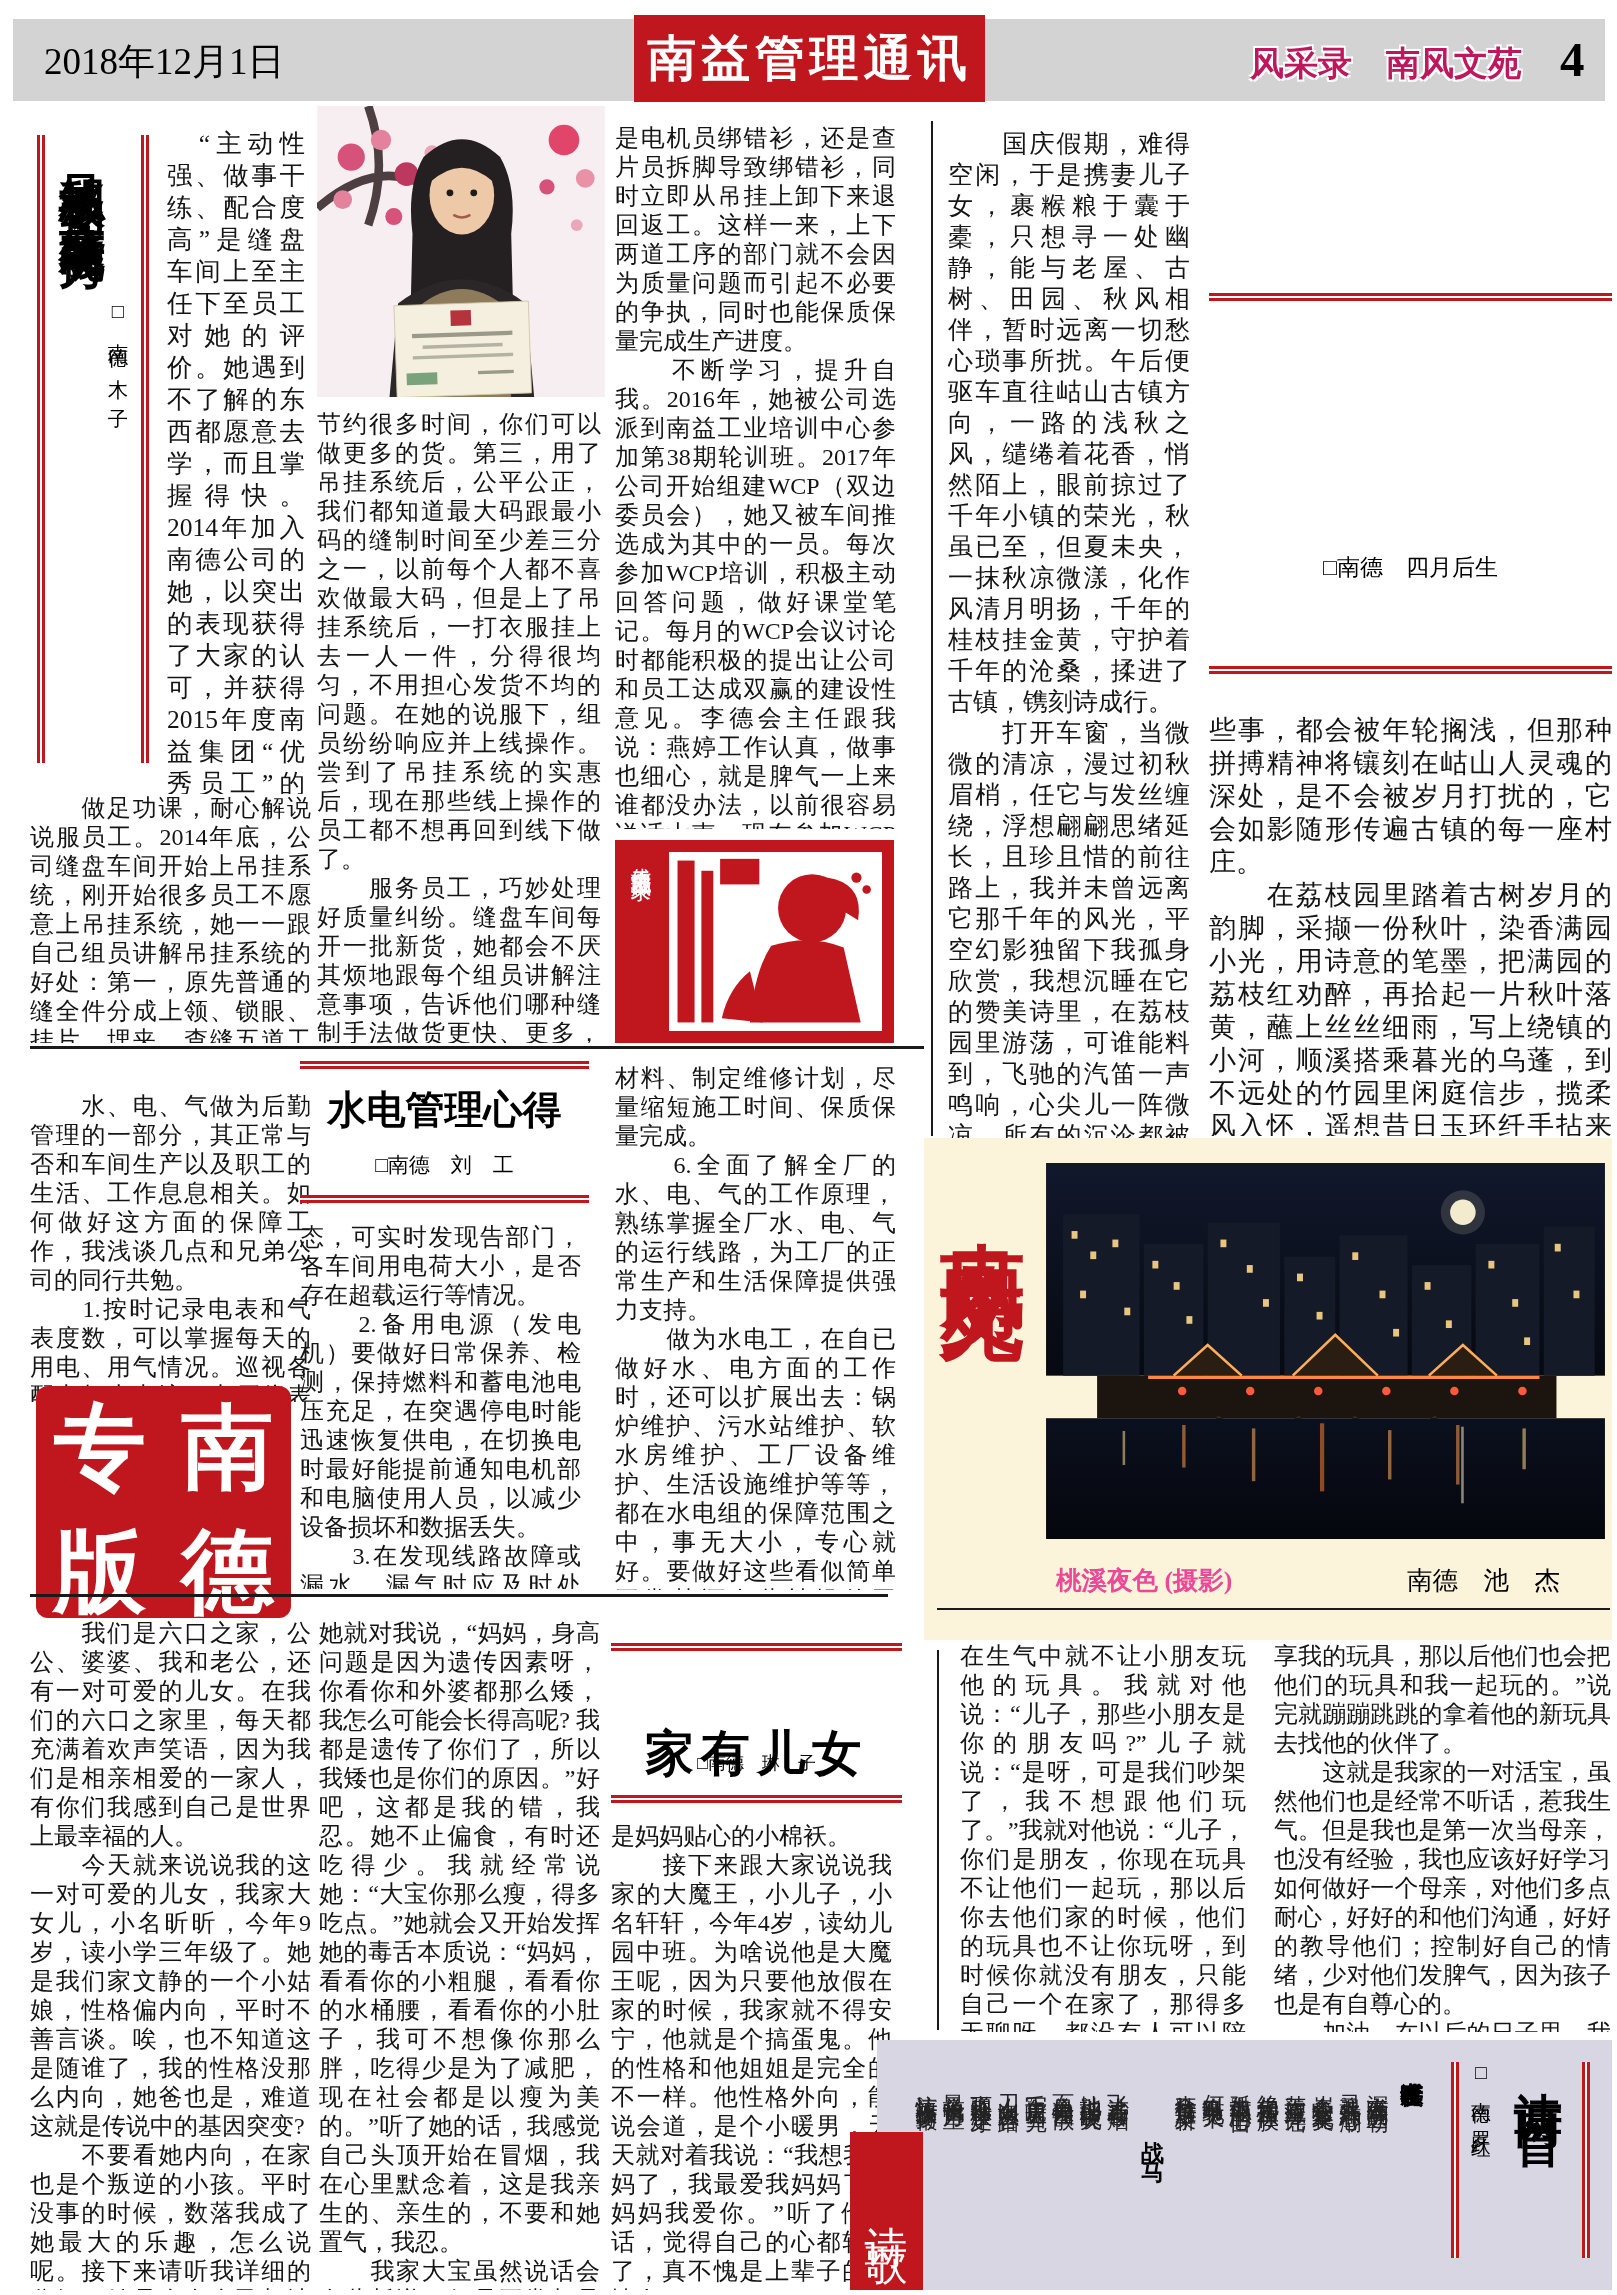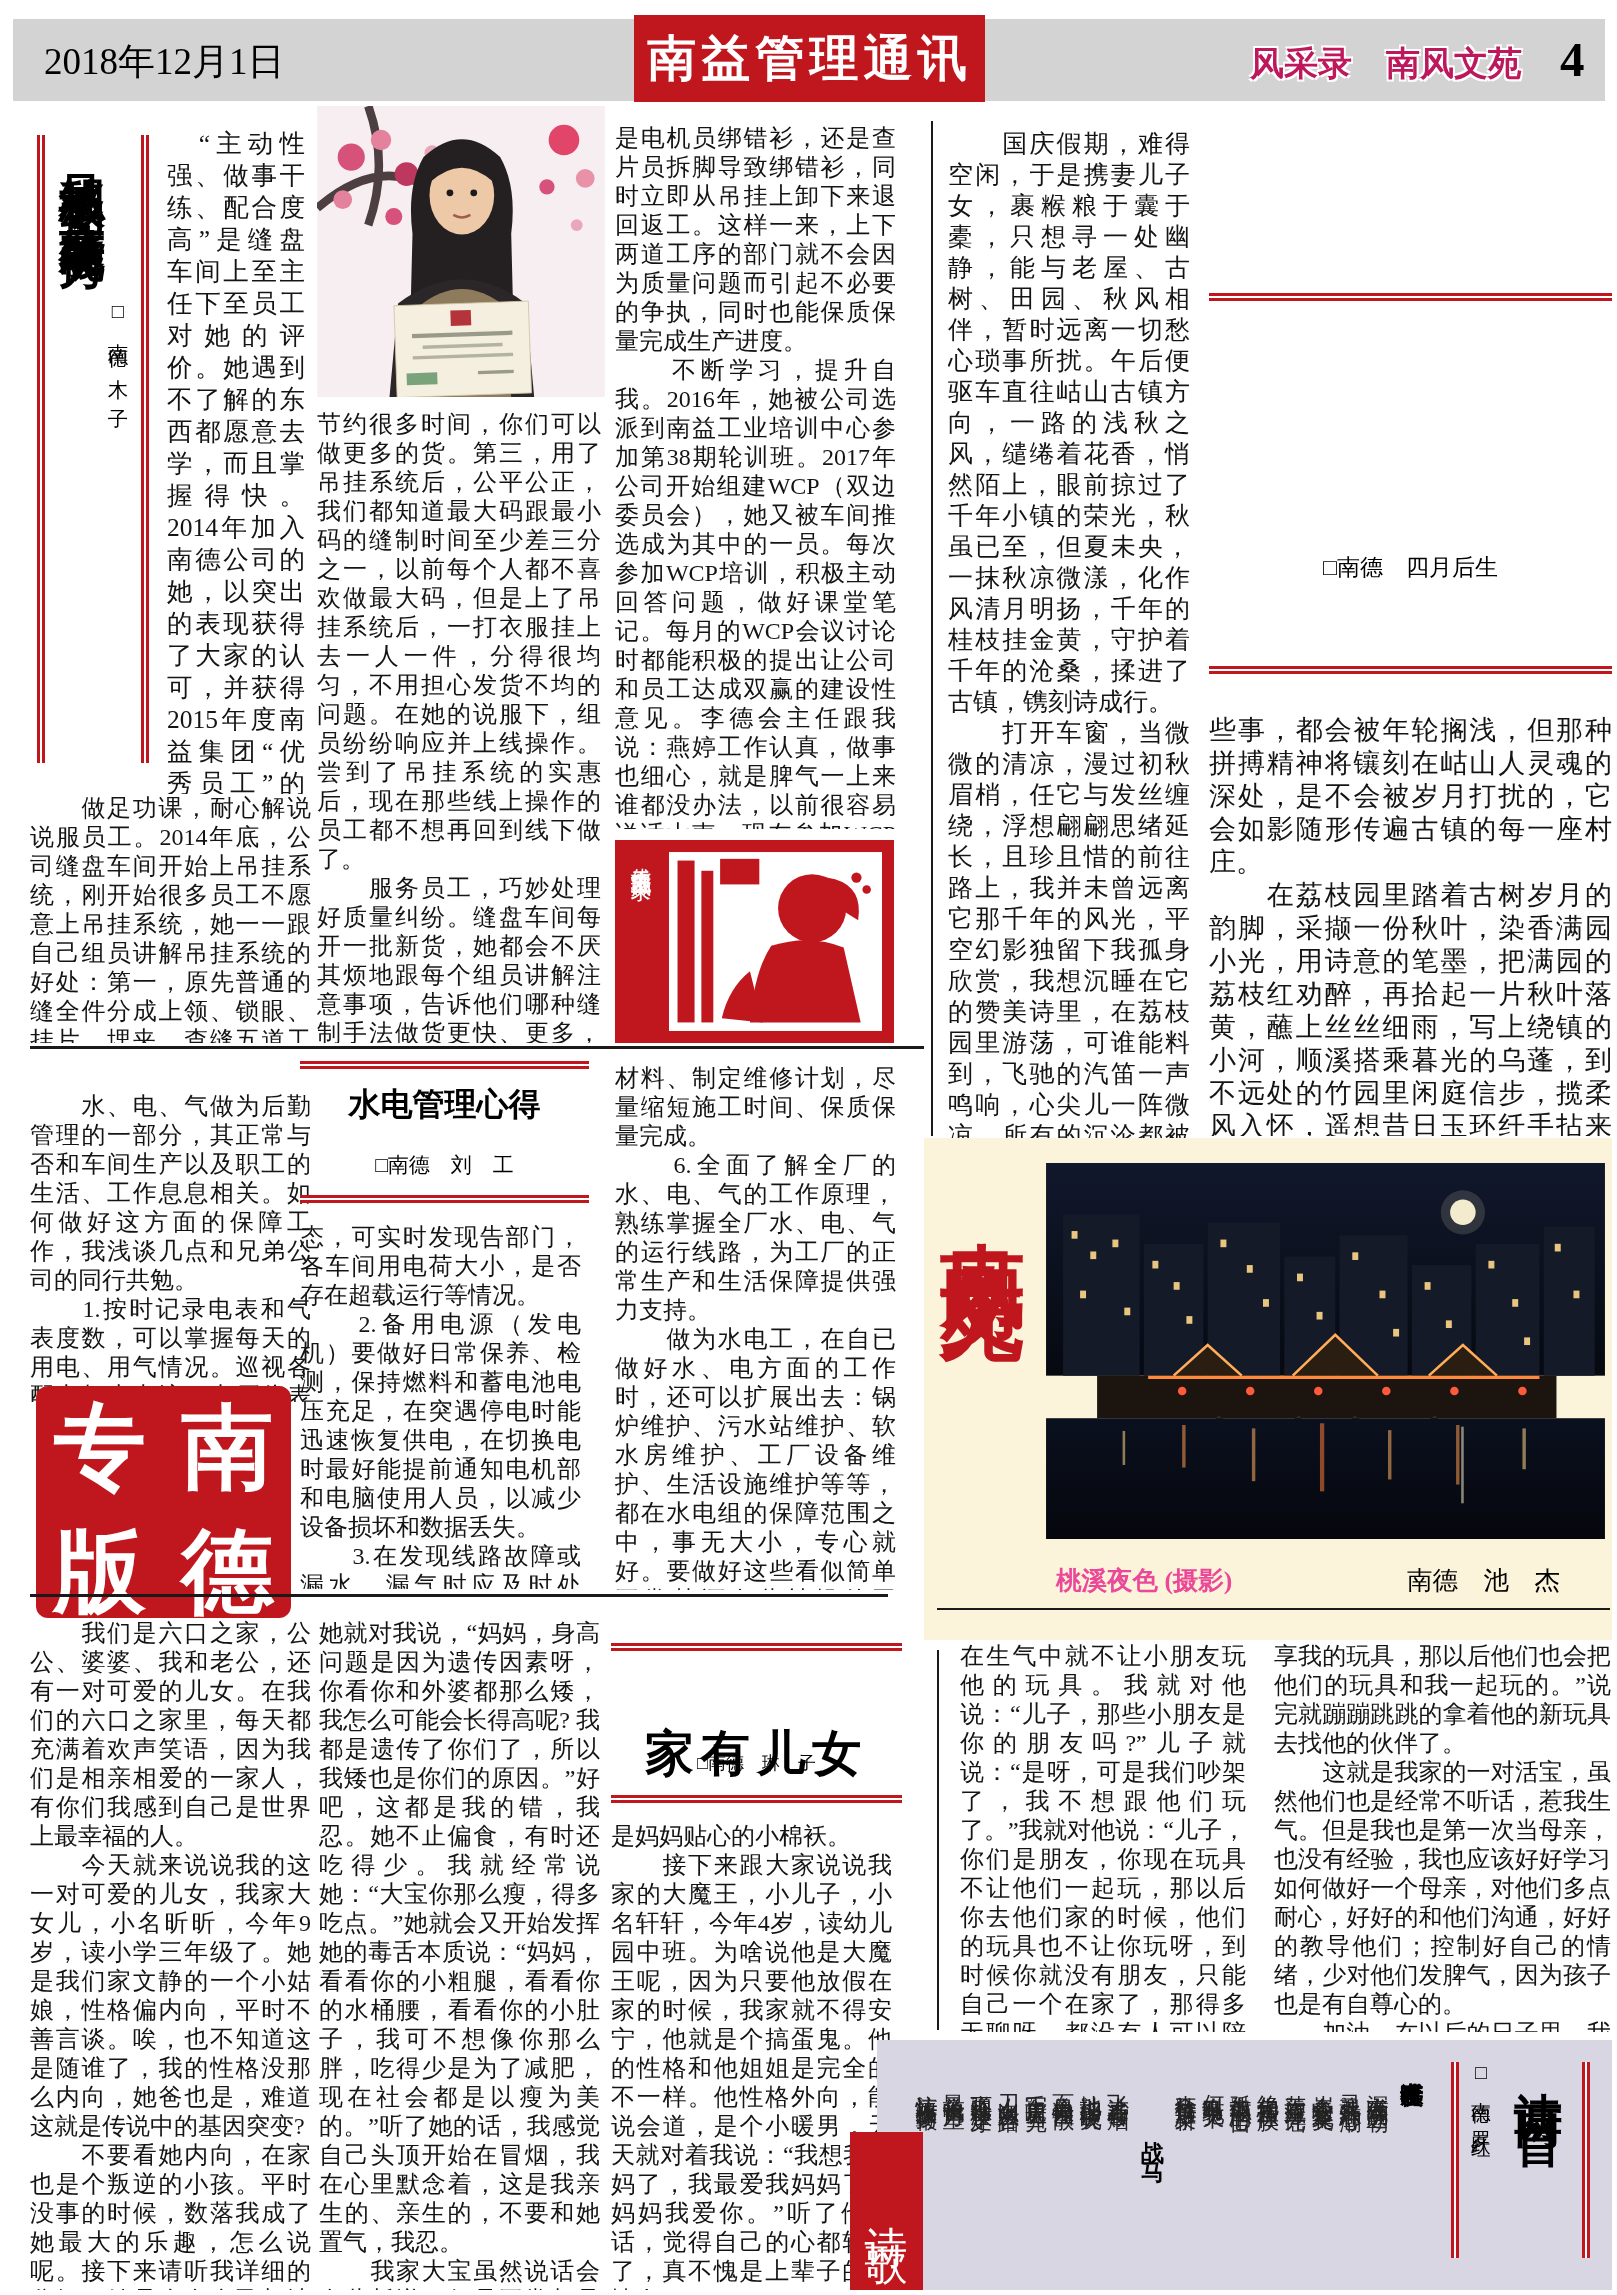--- a/index.html
+++ b/index.html
@@ -112,21 +112,21 @@
 
   <div class="abs stamp" style="left:36px;top:1386px;width:255px;height:232px;border-radius:12px;
               display:grid;grid-template-columns:1fr 1fr;align-items:center;justify-items:center;">
     <span style="font-size:92px;font-weight:bold;">专</span>
     <span style="font-size:92px;font-weight:bold;">南</span>
     <span style="font-size:92px;font-weight:bold;">版</span>
     <span style="font-size:92px;font-weight:bold;">德</span>
   </div>
 
   <div class="hrule2" style="left:300px;top:1061px;width:289px;"></div>
-  <div class="title" style="left:300px;top:1083px;width:289px;text-align:center;font-size:32px;font-family:Liberation Mono, monospace;">水电管理心得</div>
+  <div class="title" style="left:300px;top:1083px;width:289px;text-align:center;font-size:39px;font-family:Liberation Mono, monospace;">水电管理心得</div>
   <div class="byline" style="left:300px;top:1151px;width:289px;text-align:center;font-size:21px;">□南德　刘　工</div>
   <div class="hrule2" style="left:300px;top:1195px;width:289px;"></div>
 
   <div class="col" style="left:300px;top:1223px;width:281px;height:366px;">态，可实时发现告部门，各车间用电荷大小，是否存在超载运行等情况。
 　　2.备用电源（发电机）要做好日常保养、检测，保持燃料和蓄电池电压充足，在突遇停电时能迅速恢复供电，在切换电时最好能提前通知电机部和电脑使用人员，以减少设备损坏和数据丢失。
 　　3.在发现线路故障或漏水、漏气时应及时处理。需停水、停电才能处理时，要事先告知相关部门和人员，提前准备好</div>
   <div class="col" style="left:615px;top:1064px;width:281px;height:526px;">材料、制定维修计划，尽量缩短施工时间、保质保量完成。
 　　6.全面了解全厂的水、电、气的工作原理，熟练掌握全厂水、电、气的运行线路，为工厂的正常生产和生活保障提供强力支持。
 　　做为水电工，在自已做好水、电方面的工作时，还可以扩展出去：锅炉维护、污水站维护、软水房维护、工厂设备维护、生活设施维护等等，都在水电组的保障范围之中，事无大小，专心就好。要做好这些看似简单平常甚还有些枯燥的工作，离不开水电组同每日的例行检查，及时发现和正确处理。让我们携起手来，为公司的后勤保障工作做出我们应有的贡献。</div>
 

